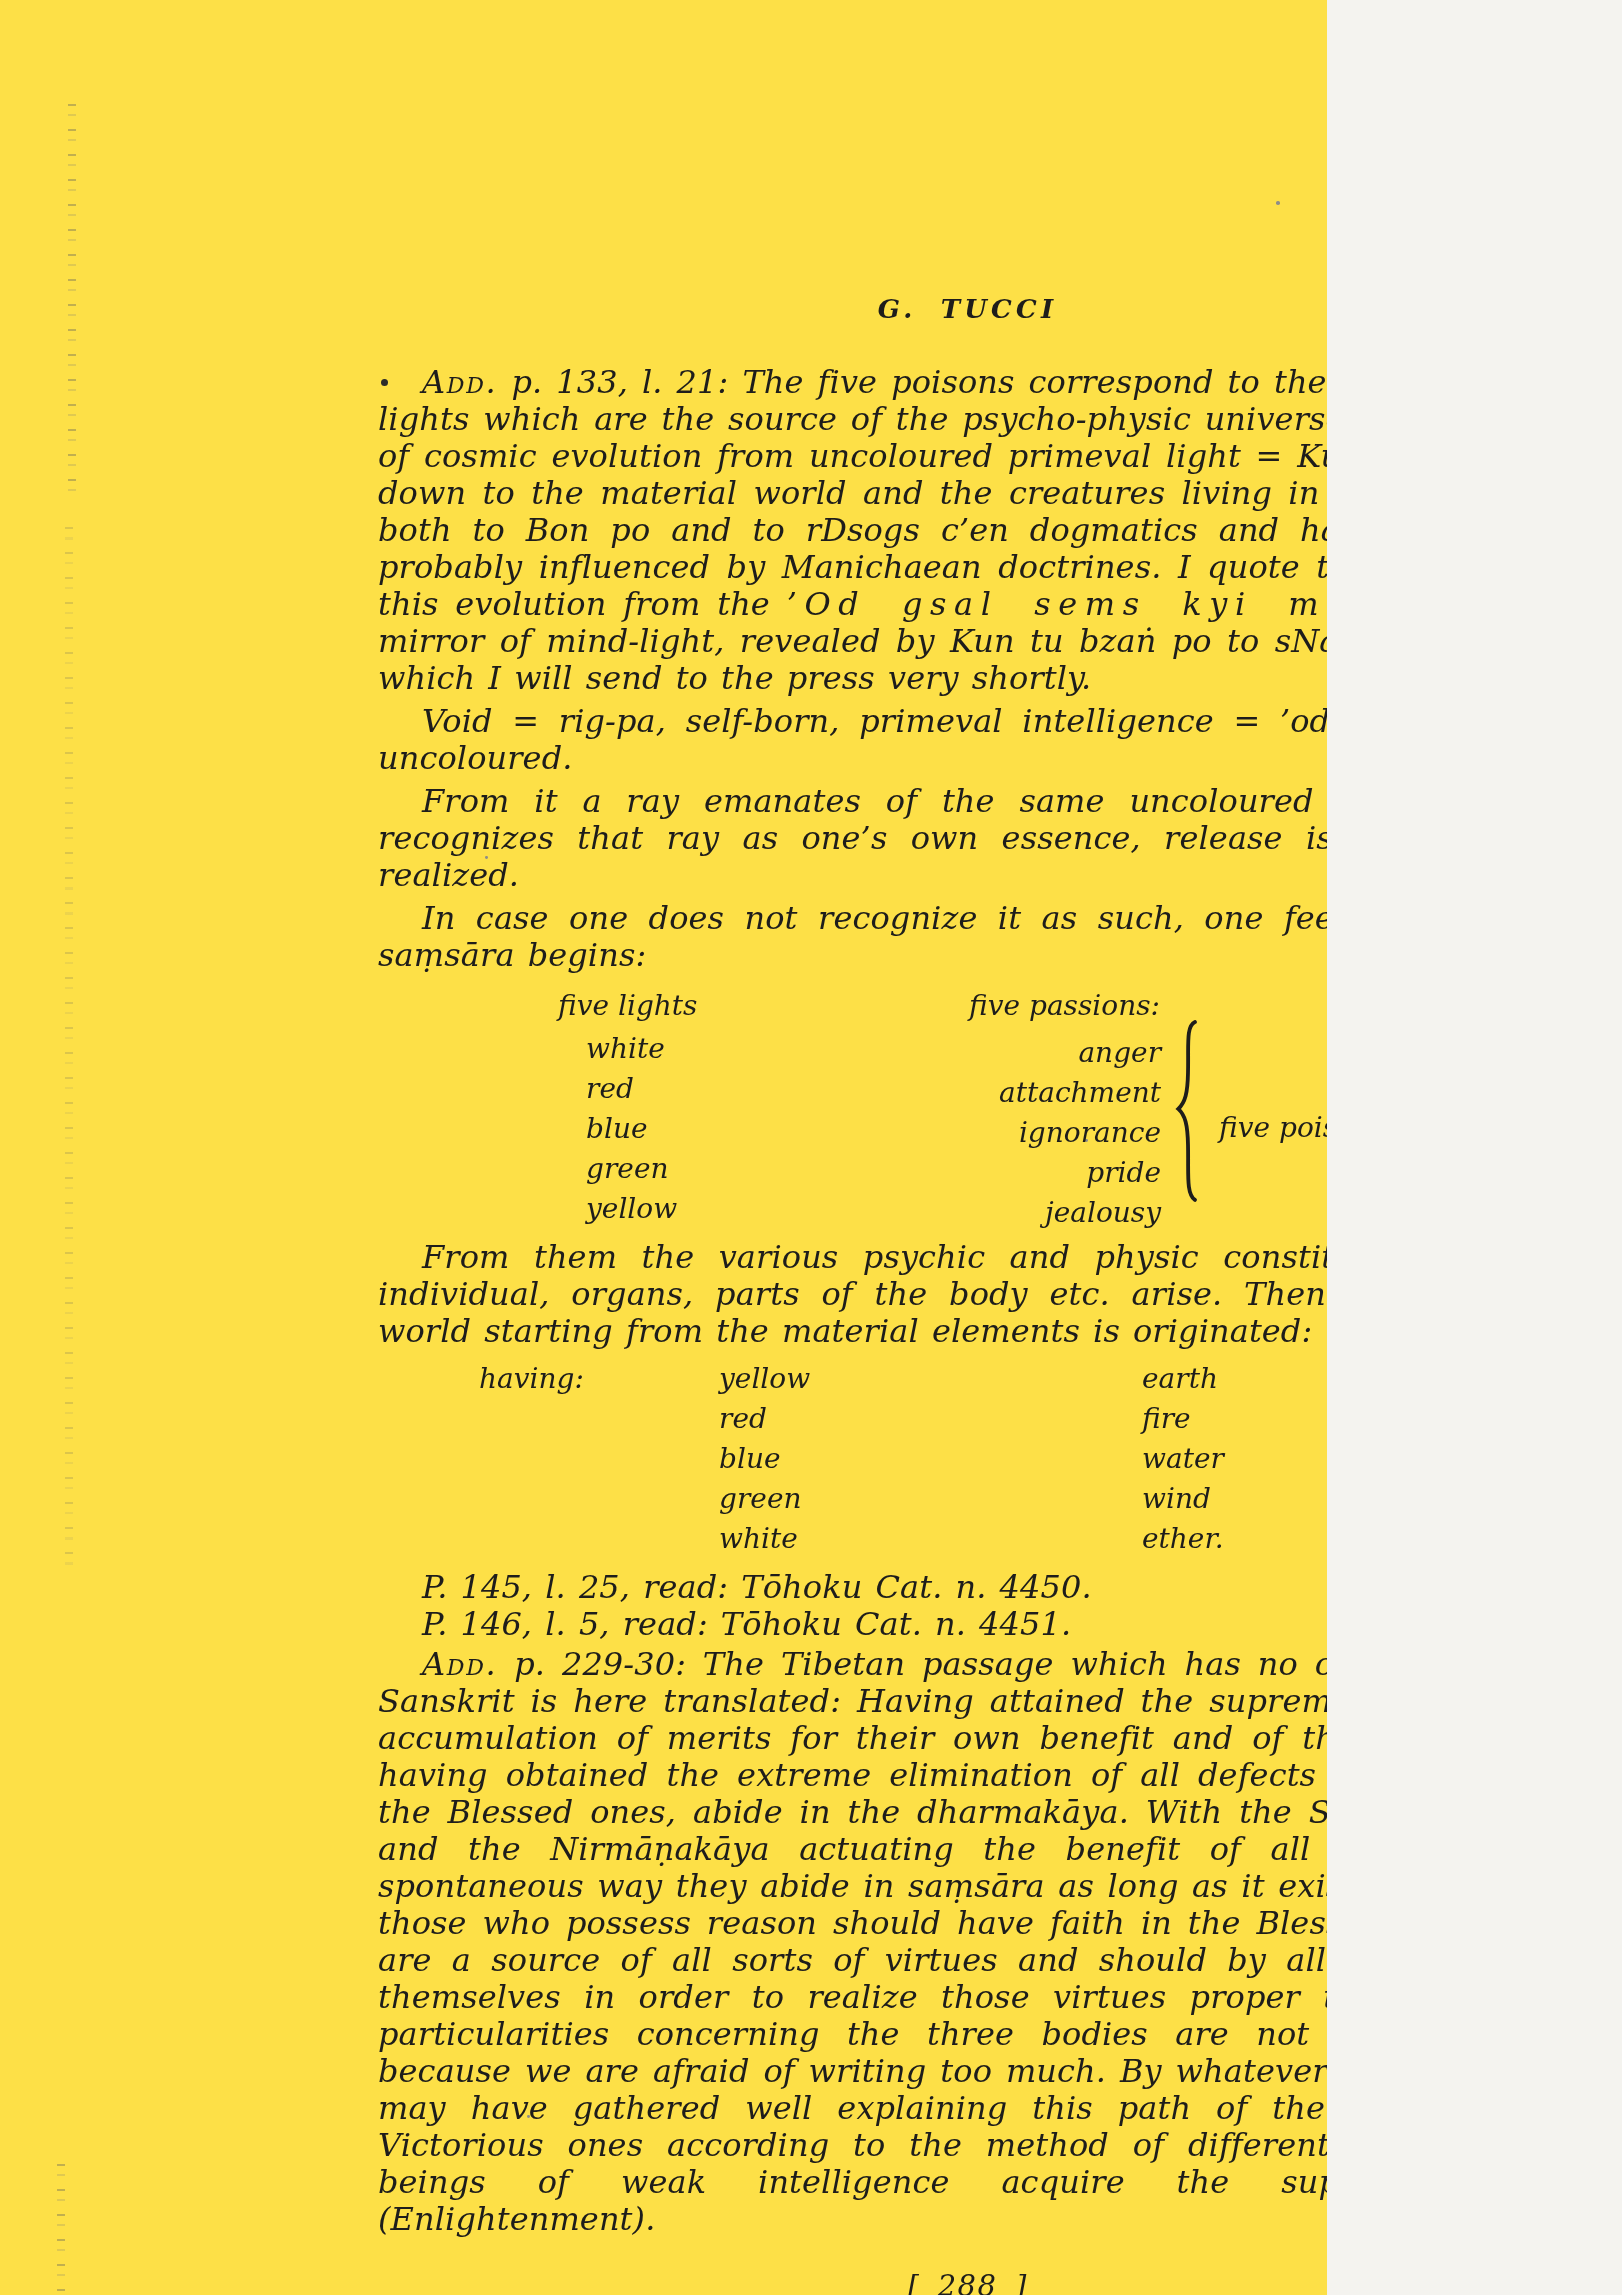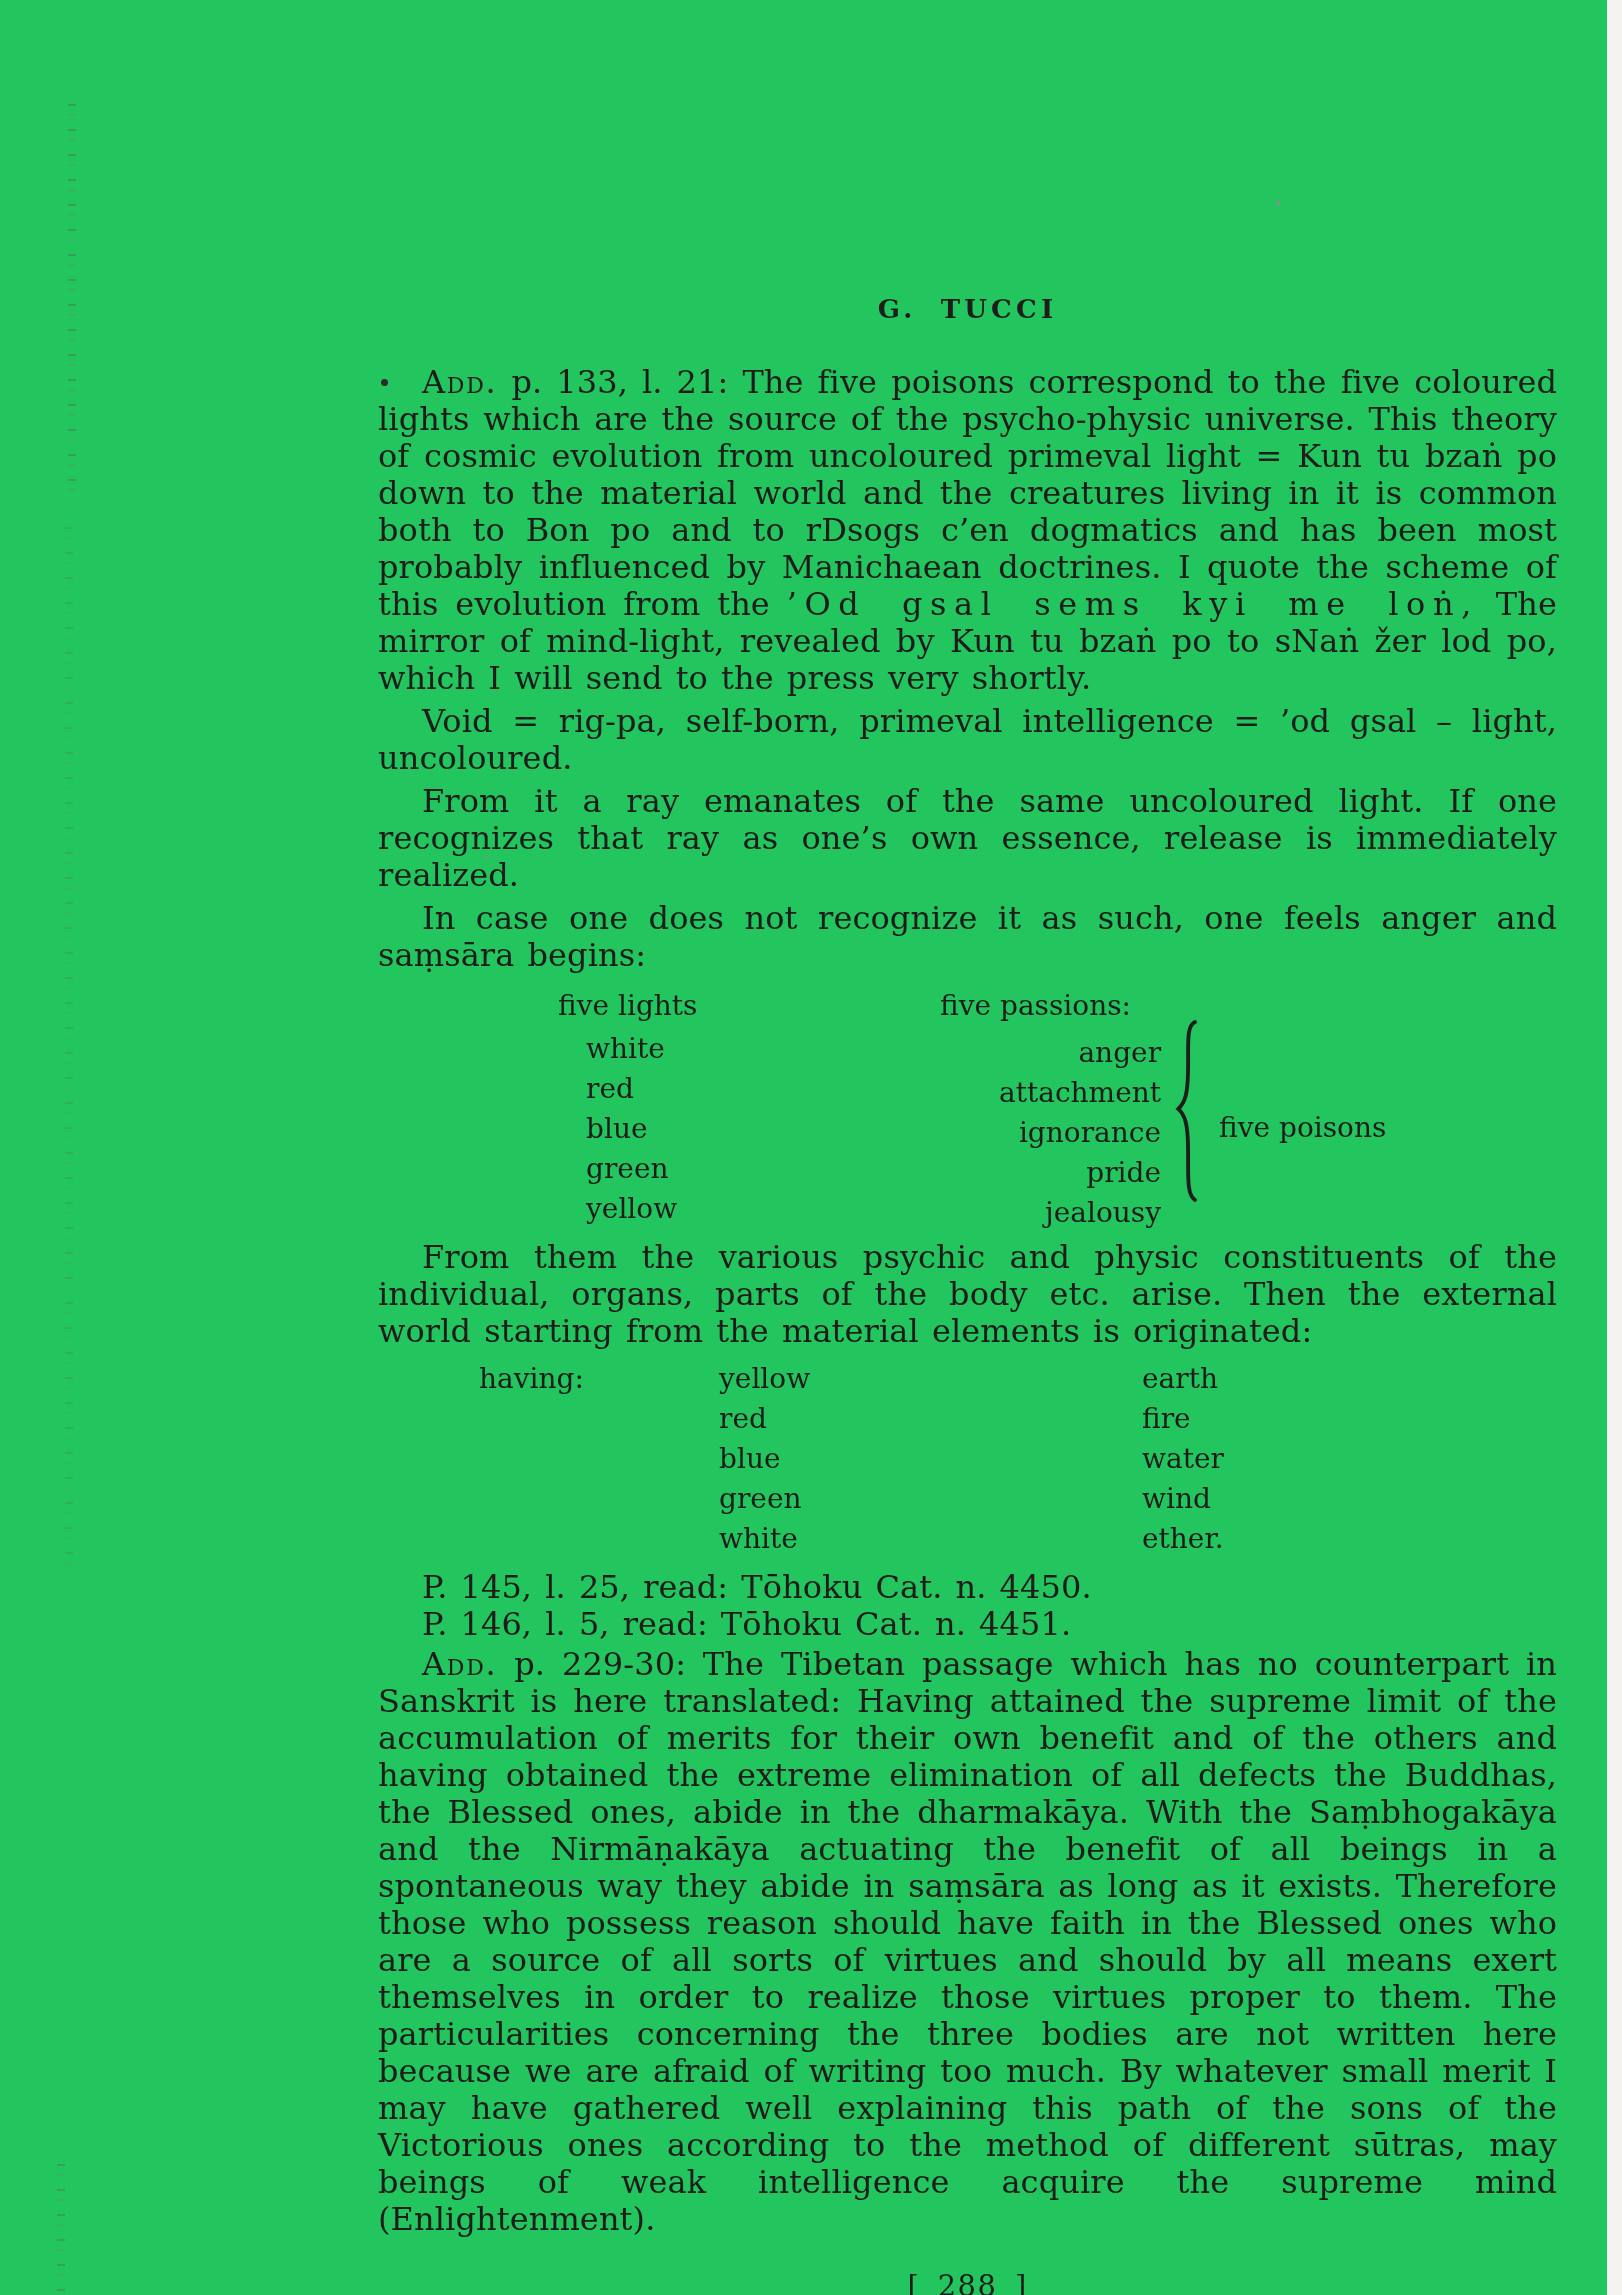--- a/index.html
+++ b/index.html
@@ -2,25 +2,26 @@
 <html style="font-size:11px"><head>
 <meta charset="utf-8">
 <style>
   html, body { margin: 0; padding: 0; }
   body {
     background: #f4f3ef;
     font-family: "DejaVu Serif", "Liberation Serif", serif;
   }
   .page {
     position: relative;
-    width: 1607px;
+    width: 1327px;
     height: 2295px;
-    background: #22c55e;
+    background: #fde047;
     color: #1e1d1b;
     overflow: hidden;
+    font-style: italic;
   }
   .content {
     position: absolute;
     left: 378px;
     top: 294px;
     width: 1179px;
   }
   .doc-title {
     text-align: center;
     font-size: 26px;
@@ -51,21 +52,21 @@
   .ref-line + .para { margin-top: 0; }
 
   
   .scheme-1 {
     position: relative;
     height: 239px;
     margin: 15.3px 0 11px 0;
     font-size: 28px;
   }
   .s1-col1-header { position: absolute; left: 180px; top: 0; }
-  .s1-col2-header { position: absolute; left: 562px; top: 0; }
+  .s1-col2-header { position: absolute; left: 591px; top: 0; }
   .s1-lights   { position: absolute; left: 208px; top: 40px; line-height: 40px; }
   .s1-passions { position: absolute; left: 621px; top: 44px; line-height: 40px; text-align: right; }
   .s1-brace    { position: absolute; left: 796px; top: 30.5px; }
   .s1-poisons  { position: absolute; left: 841px; top: 122px; }
 
   
   .scheme-2 {
     position: relative;
     height: 198px;
     margin: 8.3px 0 12.5px 0;

